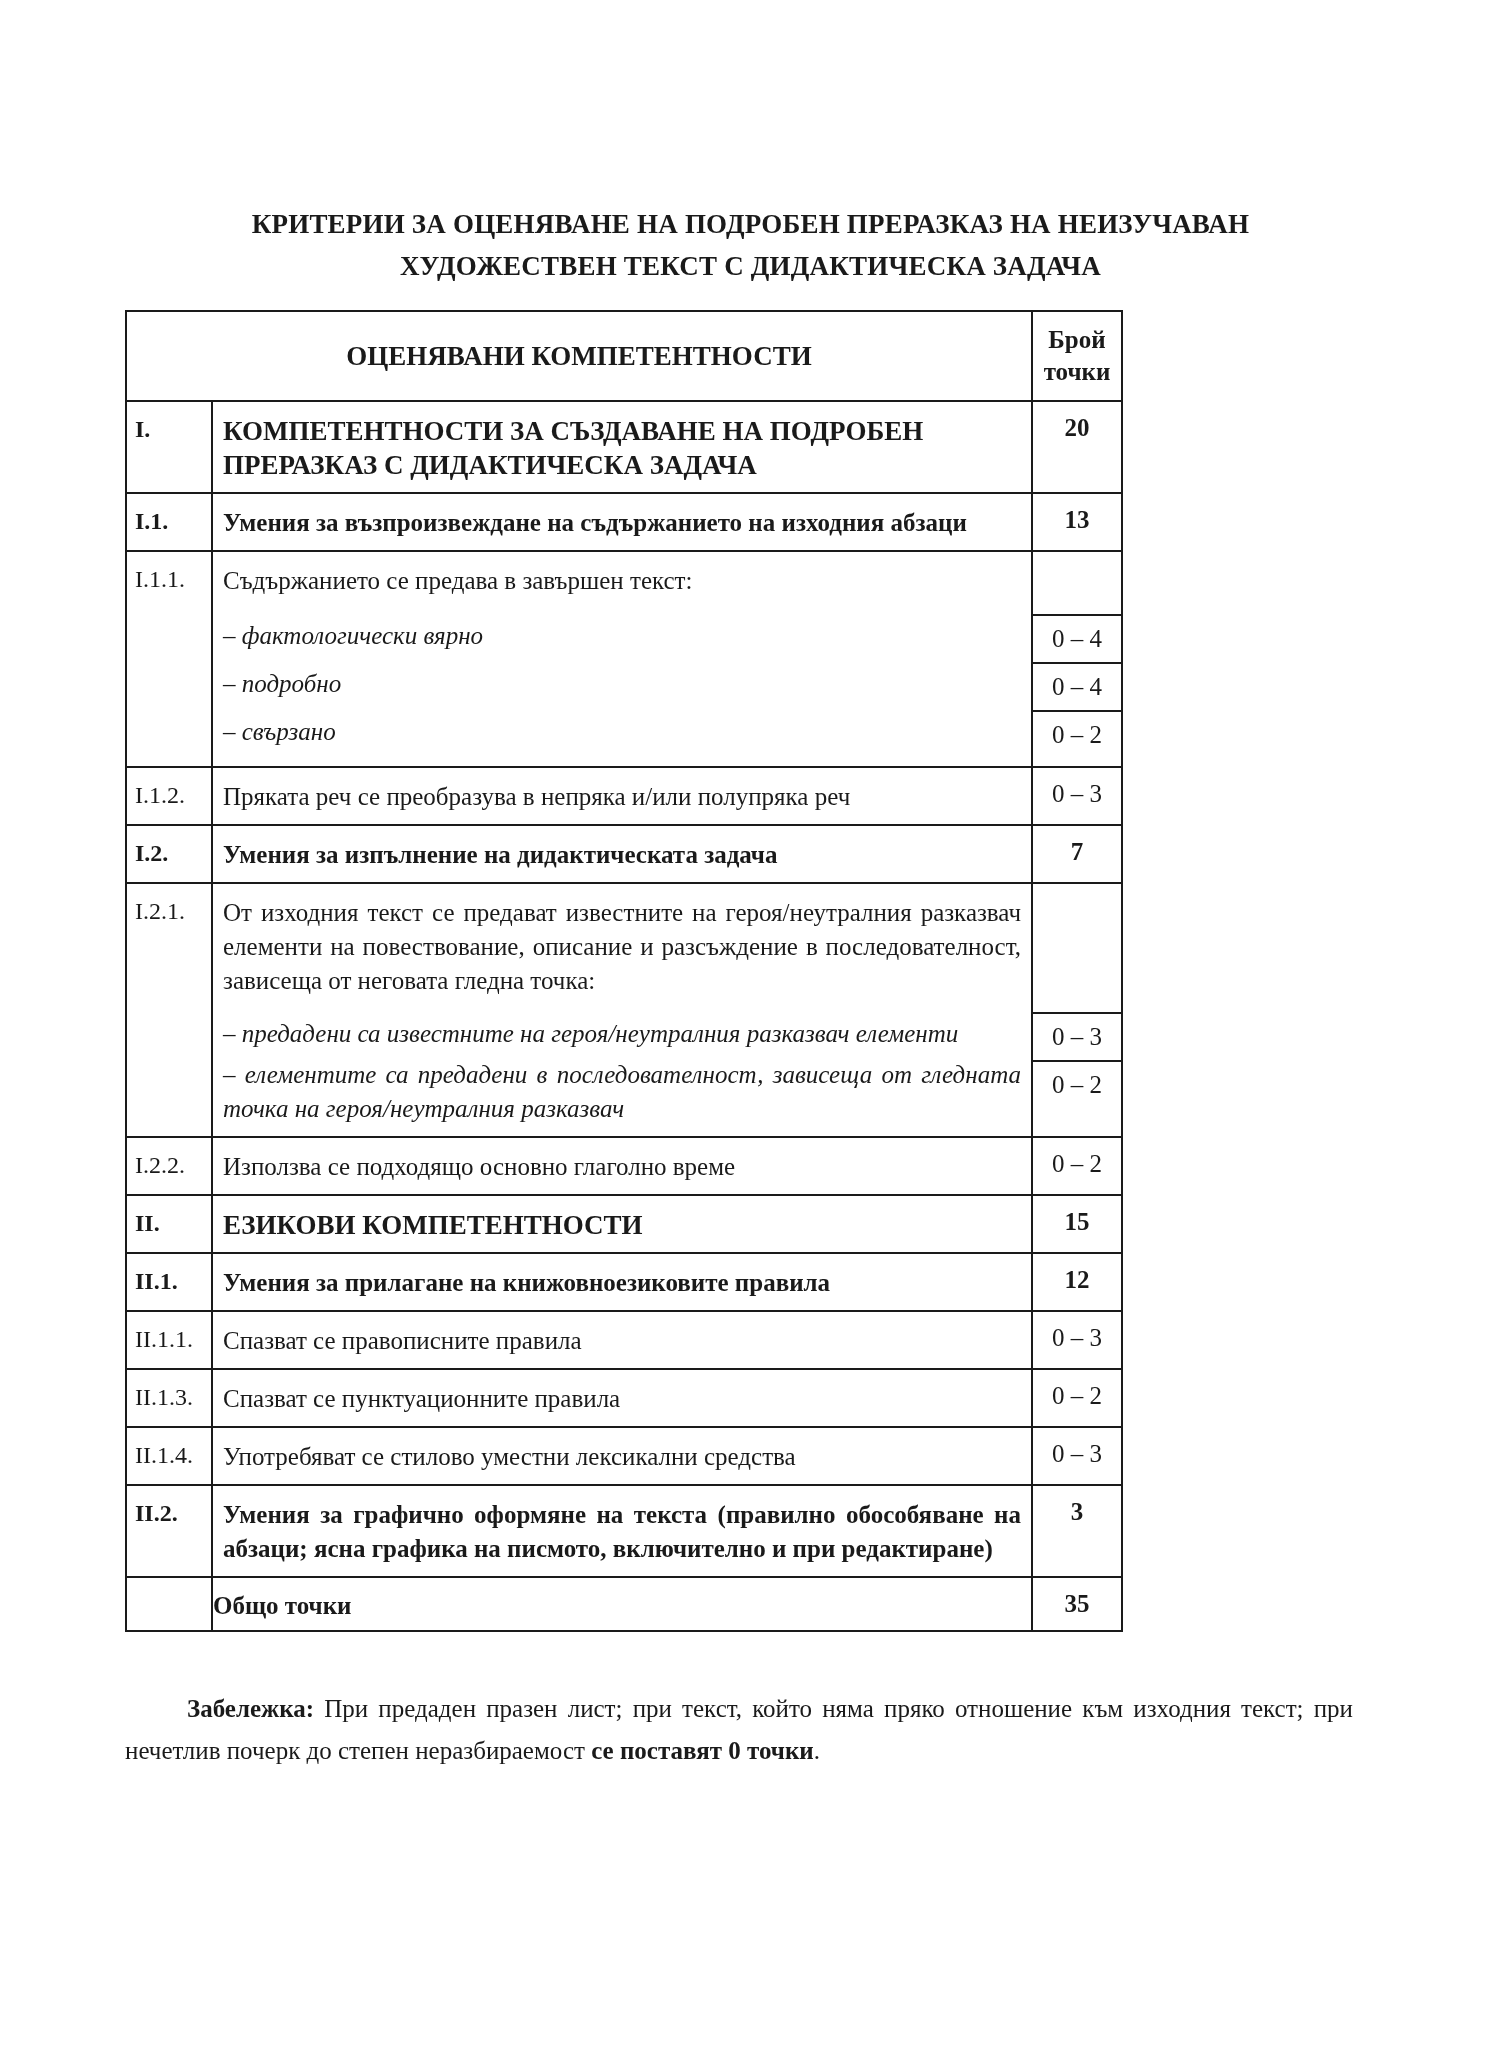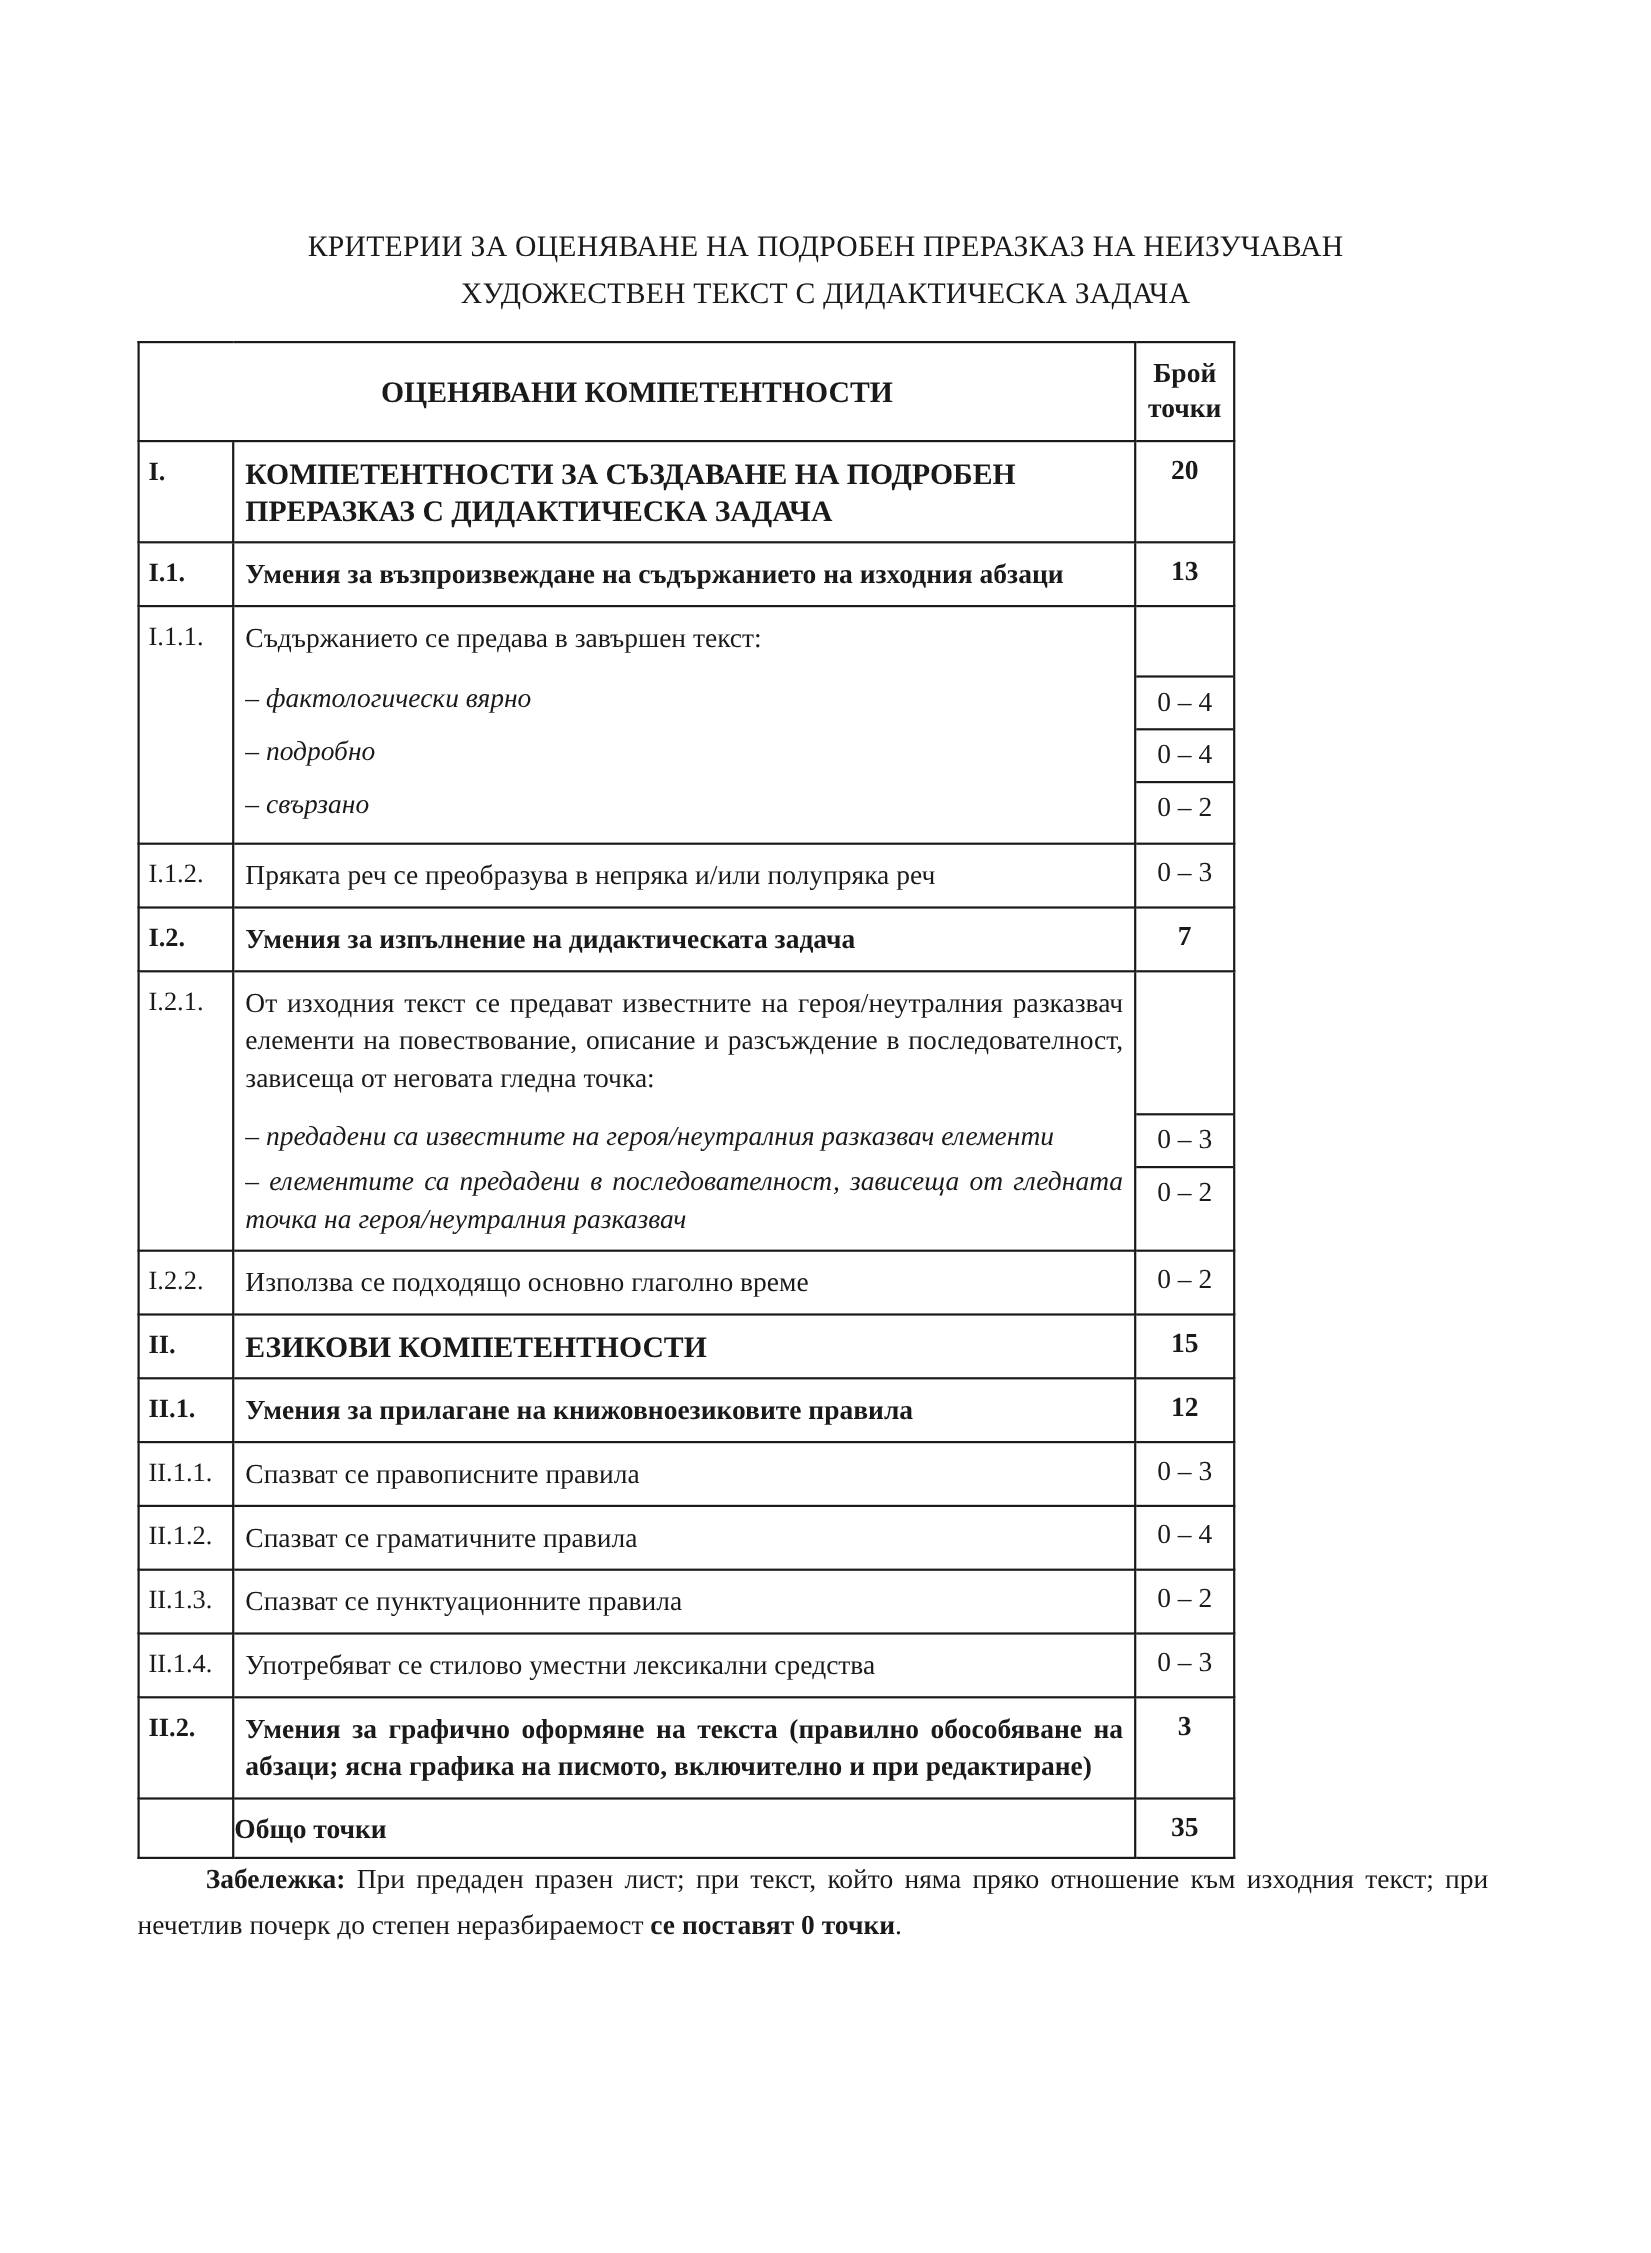--- a/index.html
+++ b/index.html
@@ -2,21 +2,21 @@
 <html><head>
 <meta charset="utf-8">
 <style>
   html, body { margin: 0; padding: 0; background: #ffffff; }
   body {
     width: 1501px; height: 2048px; position: relative; overflow: hidden;
     font-family: "Liberation Serif", "DejaVu Serif", serif; color: #1a1a1a;
   }
   .title {
     position: absolute; left: 0; width: 1501px; top: 203px;
-    text-align: center; font-weight: normal; font-size: 27px; line-height: 42px;
+    text-align: center; font-weight: bold; font-size: 27px; line-height: 42px;
     letter-spacing: 0.2px;
   }
   table.criteria {
     position: absolute; left: 125px; top: 310px; width: 998px;
     border-collapse: collapse; table-layout: fixed;
     font-size: 25px;
   }
   table.criteria td {
     border: 2px solid #1a1a1a; vertical-align: top; padding: 0;
   }
@@ -139,25 +139,20 @@
     <td class="txt bold">Умения за прилагане на книжовноезиковите правила</td>
     <td class="pts bold">12</td>
   </tr>
 
   <tr>
     <td class="num">II.1.1.</td>
     <td class="txt">Спазват се правописните правила</td>
     <td class="pts">0 – 3</td>
   </tr>
 
-  <tr>
-    <td class="num">II.1.2.</td>
-    <td class="txt">Спазват се граматичните правила</td>
-    <td class="pts">0 – 4</td>
-  </tr>
 
   <tr>
     <td class="num">II.1.3.</td>
     <td class="txt">Спазват се пунктуационните правила</td>
     <td class="pts">0 – 2</td>
   </tr>
 
   <tr>
     <td class="num">II.1.4.</td>
     <td class="txt">Употребяват се стилово уместни лексикални средства</td>

